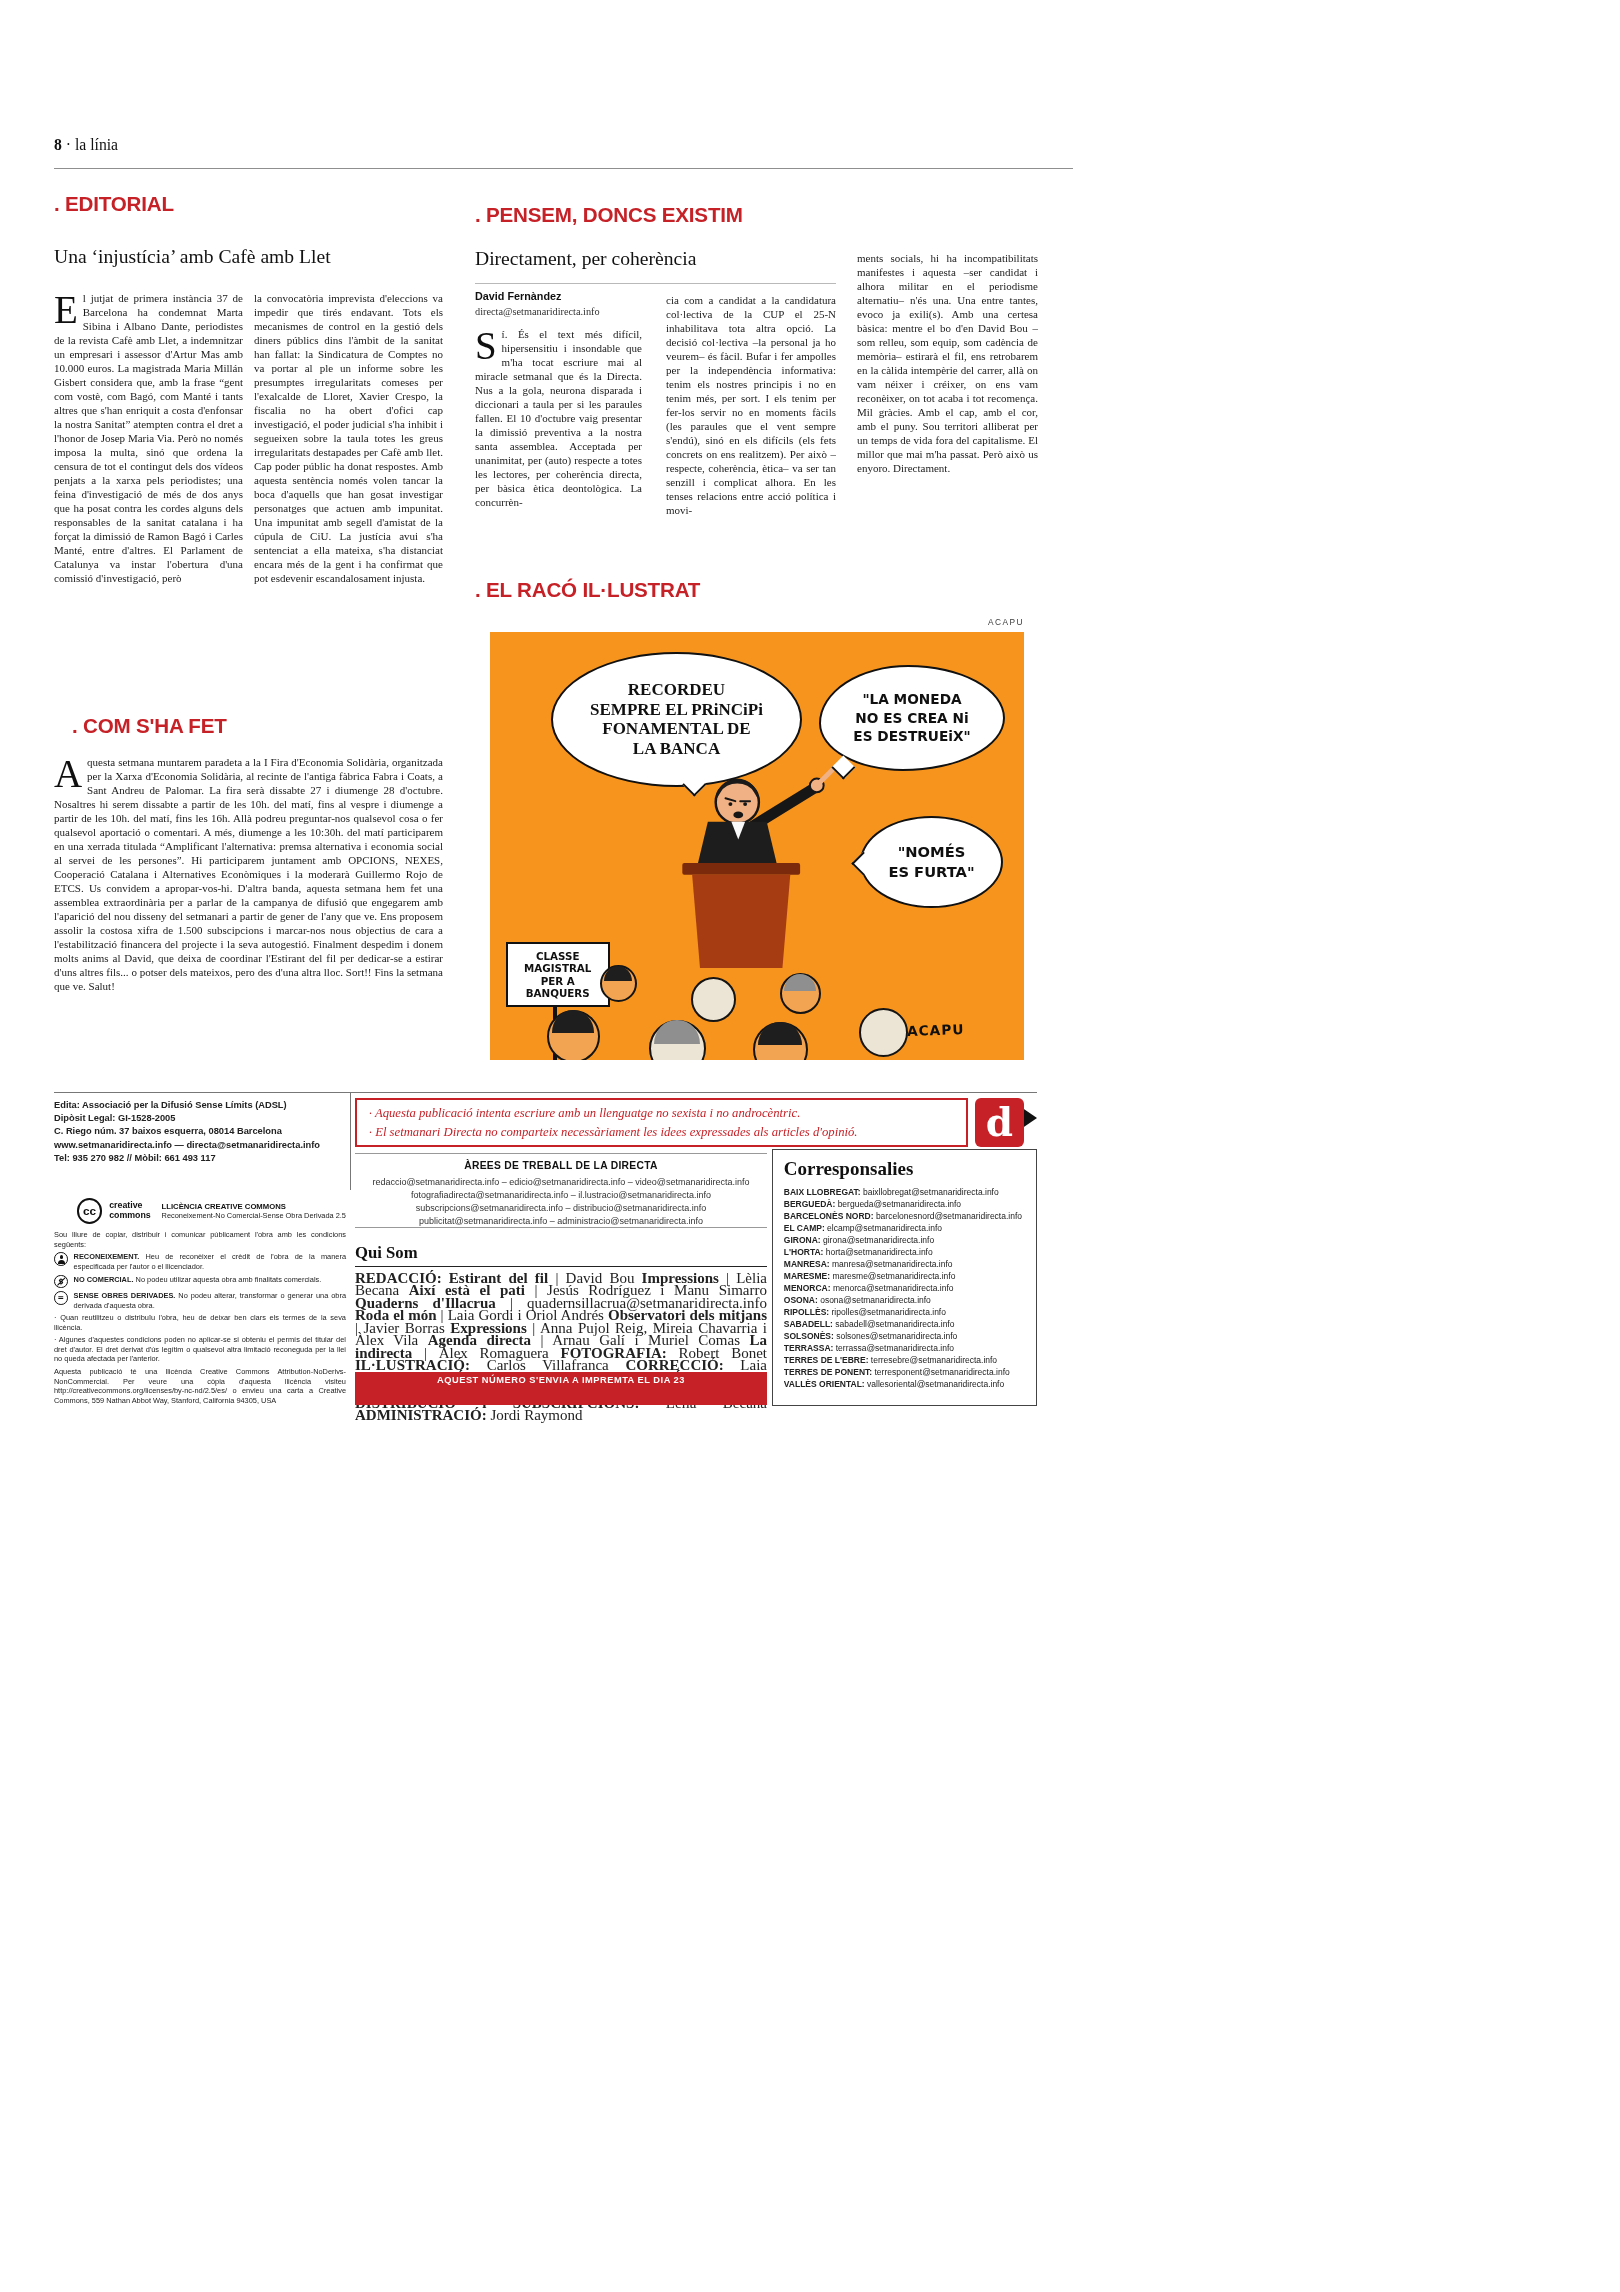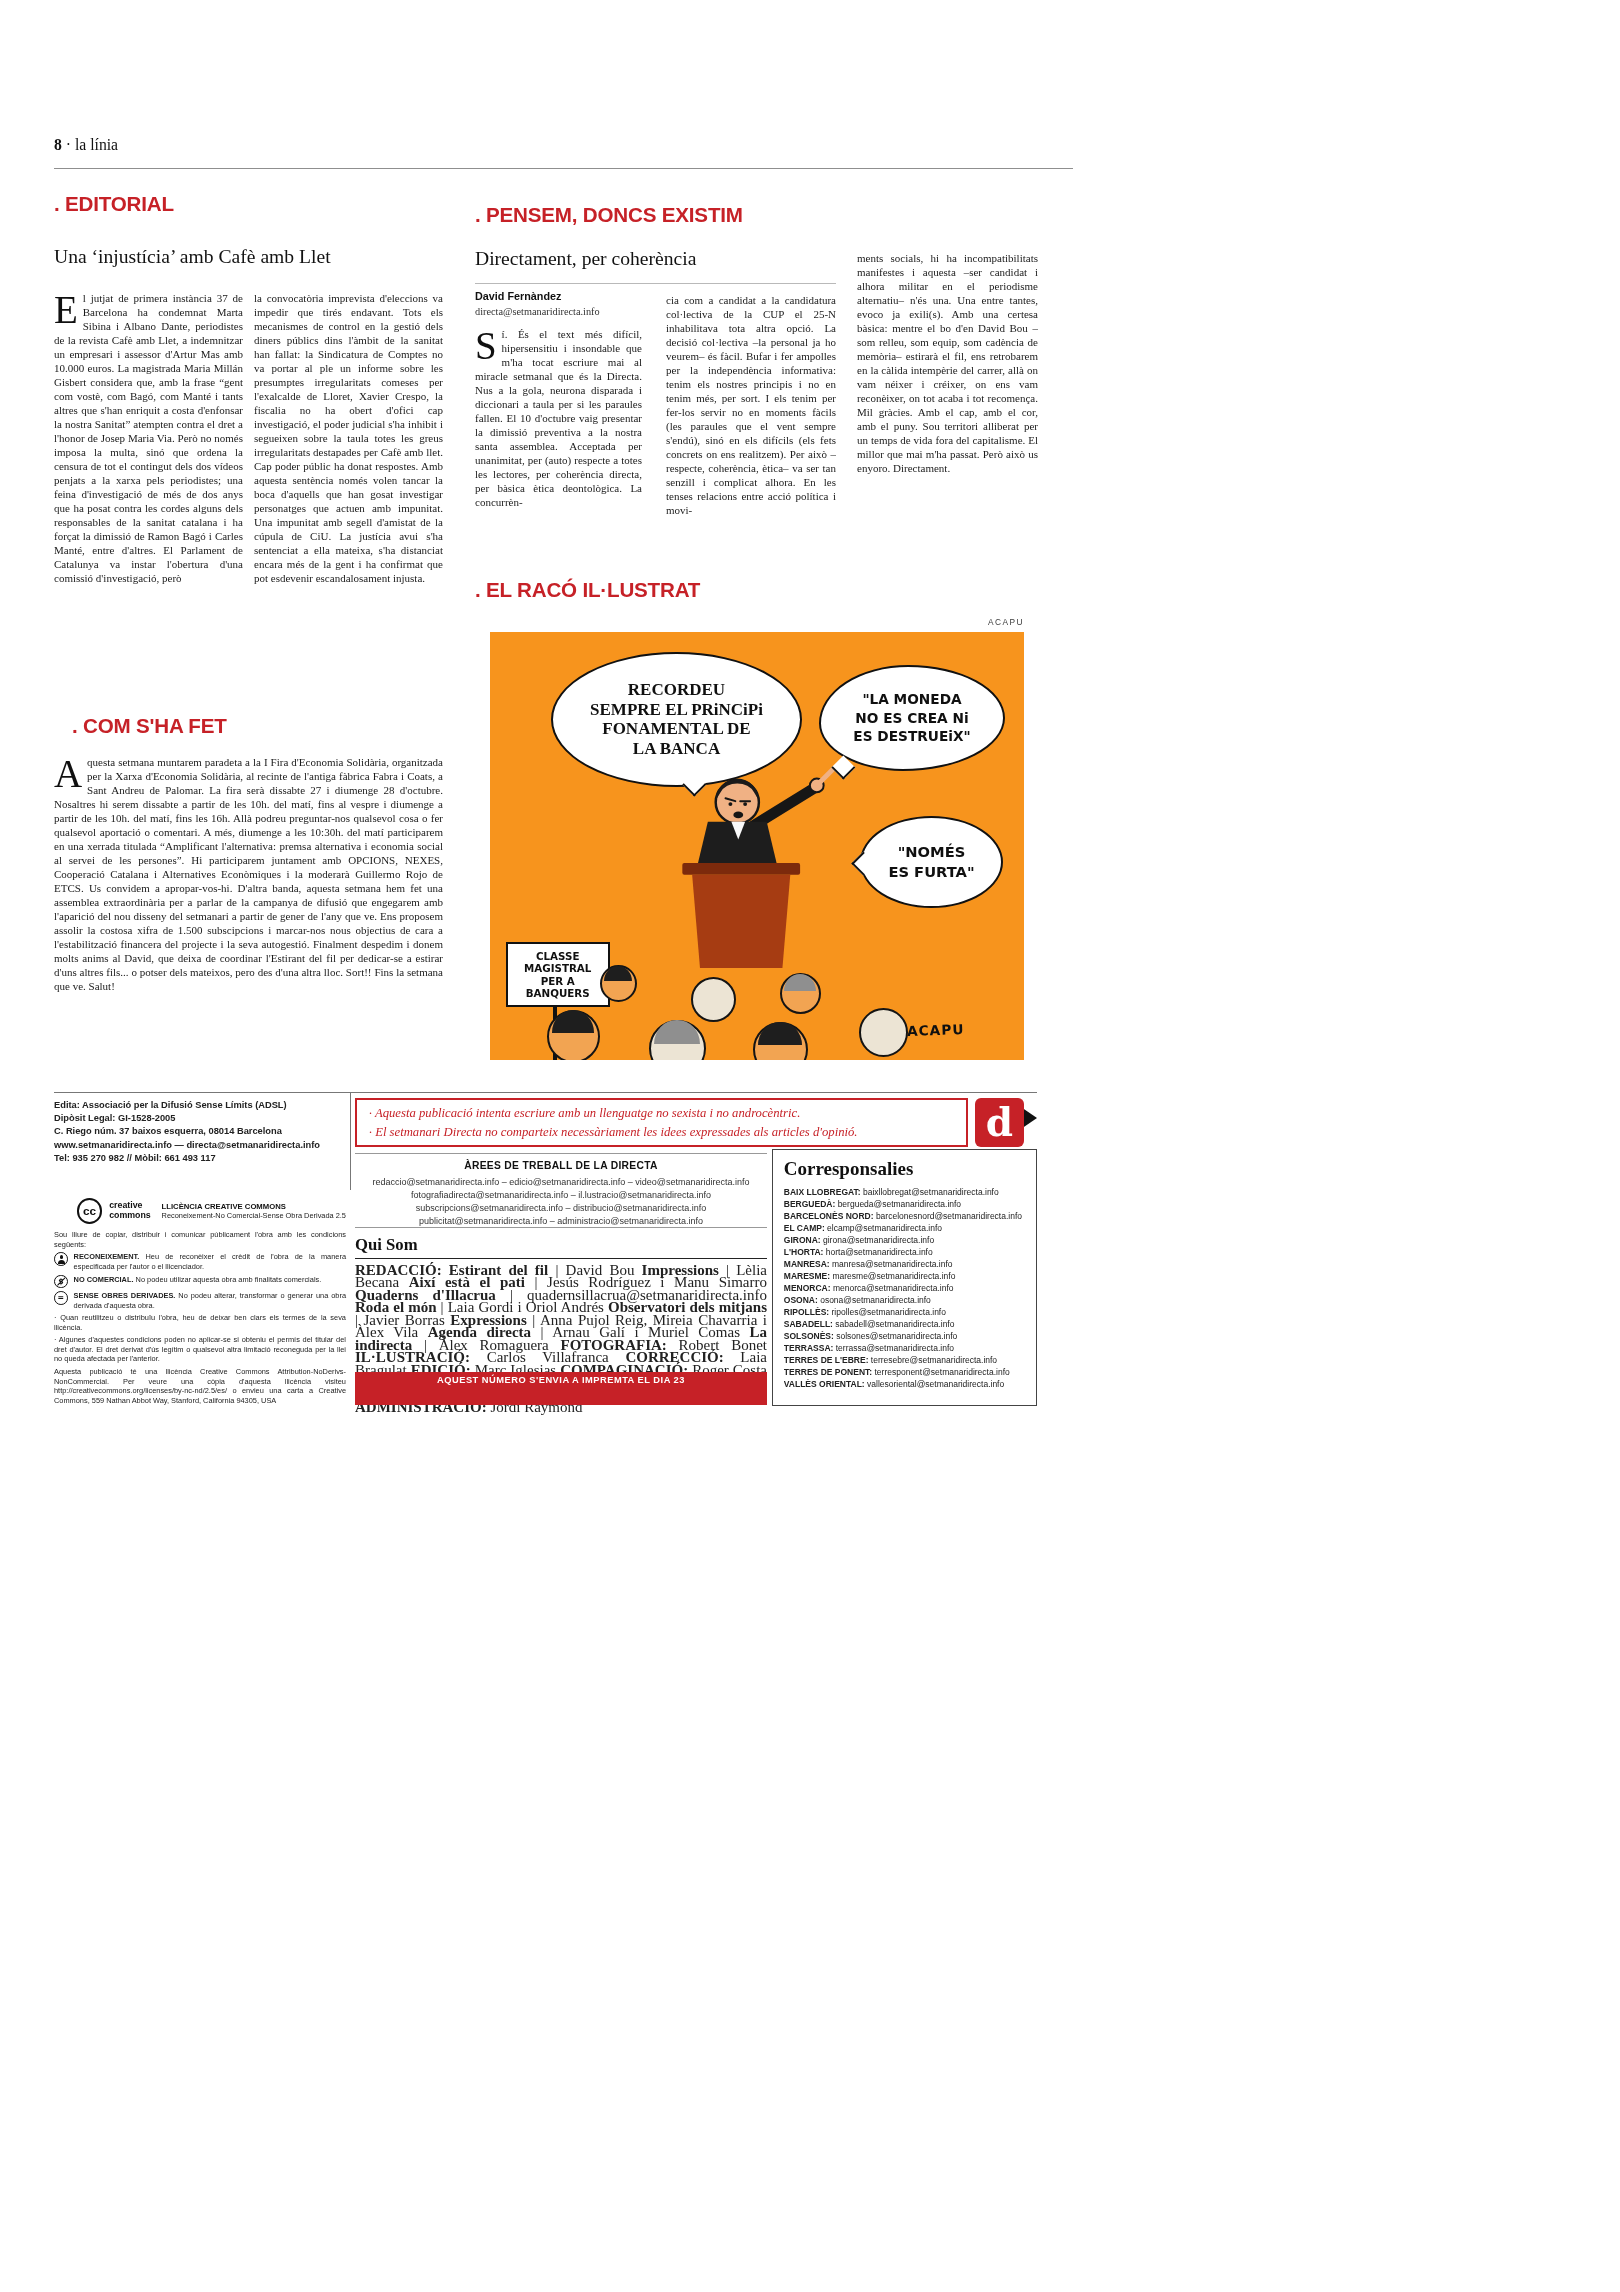--- a/index.html
+++ b/index.html
@@ -65,21 +65,21 @@
   .note-line{font-style:italic;font-size:12.7px;line-height:18.6px;color:var(--red);}
   .dlogo{position:absolute;left:975px;top:1095px;width:65px;height:57px;}
   .dlogo-box{position:absolute;left:0;top:2.9px;width:49px;height:49px;background:var(--red);border-radius:5.9px;
              display:flex;align-items:center;justify-content:center;font-family:"DejaVu Serif",serif;
              font-weight:700;font-size:39px;color:#fff;}
   .dlogo-tri{position:absolute;left:43px;top:9.8px;width:0;height:0;
              border-top:13.7px solid transparent;border-bottom:13.7px solid transparent;border-left:19.6px solid #111;}
   .arees{position:absolute;left:355px;top:1153px;width:412px;text-align:center;border-top:1px solid #999;padding-top:5.9px;}
   .arees-title{font-family:"Liberation Sans",sans-serif;font-weight:700;font-size:10.3px;letter-spacing:0.3px;color:#111;margin-bottom:4.9px;}
   .arees-line{font-family:"Liberation Sans",sans-serif;font-size:9px;line-height:13px;color:#333;}
-  .quisom{position:absolute;left:355px;top:1227px;width:412px;border-top:1px solid #999;padding-top:7px;}
+  .quisom{position:absolute;left:355px;top:1227px;width:412px;border-top:1px solid #999;padding-top:15px;}
   .quisom-title{font-family:"Liberation Serif",serif;font-weight:700;font-size:16.7px;color:#111;
                 border-bottom:1.5px solid #222;padding-bottom:2.9px;margin-bottom:4.9px;}
   .quisom-text{font-size:15px;line-height:12.5px;text-align:justify;color:#222;}
   .qs-b{font-weight:700;}
   .imprint-banner{position:absolute;left:355px;top:1372px;width:412px;height:33px;background:var(--red);color:#fff;
                   font-family:"Liberation Sans",sans-serif;font-weight:700;font-size:9.3px;line-height:17.6px;
                   text-align:center;letter-spacing:0.5px;}
   .corr-box{position:absolute;left:772px;top:1149px;width:265px;height:257px;border:1px solid #444;
             box-sizing:border-box;padding:7.8px 10.8px;}
   .corr-title{font-family:"Liberation Serif",serif;font-weight:700;font-size:19px;color:#111;margin-bottom:5.9px;}

